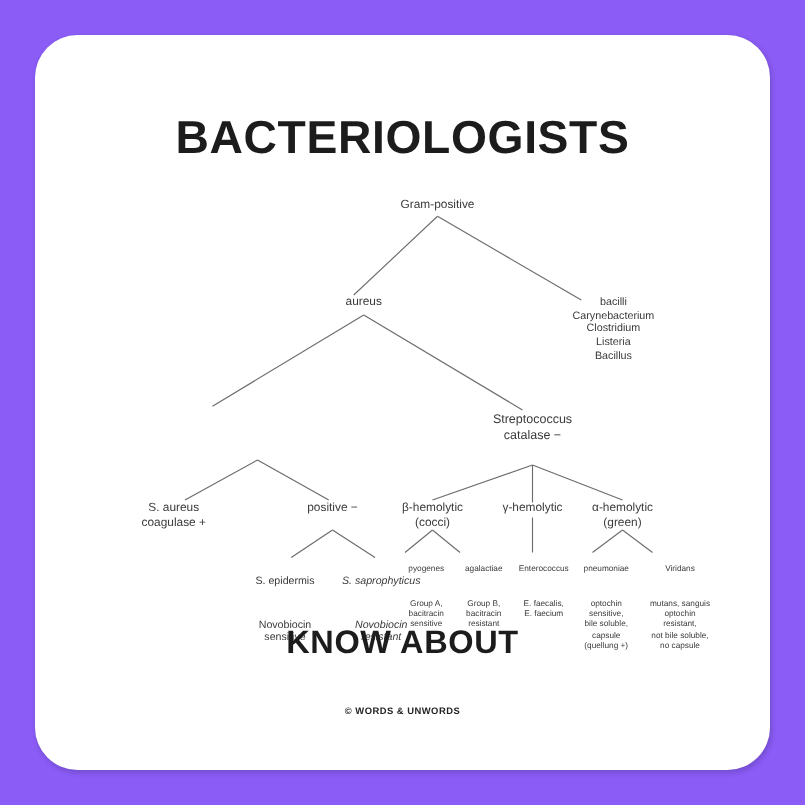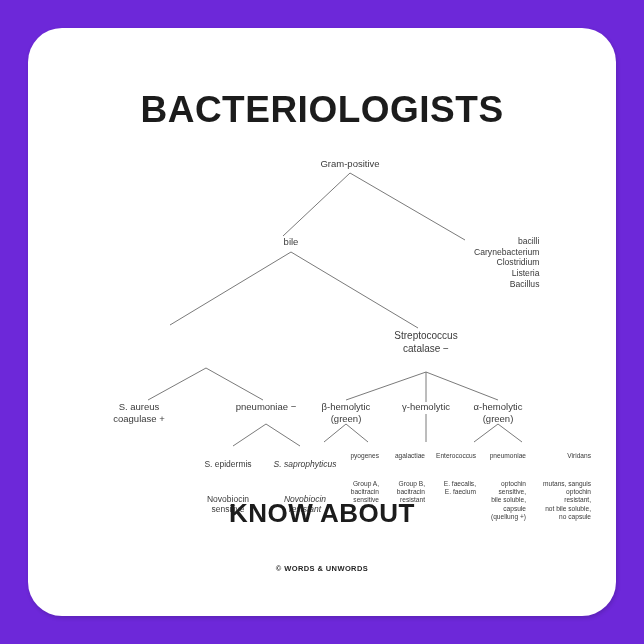--- a/index.html
+++ b/index.html
@@ -10,21 +10,21 @@
   body {
     width: 644px;
     height: 644px;
     font-family: "Liberation Sans", sans-serif;
     -webkit-font-smoothing: antialiased;
   }
   #page {
     position: relative;
     width: 644px;
     height: 644px;
-    background: #6d28d9;
+    background: #8b5cf6;
     overflow: hidden;
   }
   
   #sticker {
     position: absolute;
     left: 28px;
     top: 28px;
     width: 588px;
     height: 588px;
     background: #ffffff;
@@ -84,21 +84,21 @@
     left: 0;
     top: 0;
   }
   .node {
     position: absolute;
     color: #3a3a3a;
     line-height: 1.25;
     white-space: pre-line;
   }
   .node.center { text-align: center; transform: translateX(-50%); }
-  .node.left   { text-align: right; margin-left: 16px; }
+  .node.left   { text-align: center; }
 
   .sz-root   { font-size: 9.5px; }
   .sz-l2     { font-size: 9.5px; }
   .sz-l3     { font-size: 10px; }
   .sz-l4     { font-size: 9.5px; }
   .sz-l5     { font-size: 8.5px; }
   .sz-leaf   { font-size: 6.6px; }
   .sz-bacilli{ font-size: 8.6px; }
 
   .node .sub { display: block; }
@@ -140,53 +140,53 @@
 
             <path d="M398,386 L398,414"></path>
 
             <path d="M470,396 L446,414"></path>
             <path d="M470,396 L494,414"></path>
           </g>
         </svg>
 
         <div class="node center sz-root" style="left:322px; top:130px;">Gram-positive</div>
 
-        <div class="node center sz-l2" style="left:263px; top:208px;">bile</div>
+        <div class="node center sz-l2" style="left:263px; top:208px;">aureus</div>
 
         <div class="node left sz-bacilli" style="left:430px; top:208px;">bacilli
 Carynebacterium
 Clostridium
 Listeria
 Bacillus</div>
 
 
         <div class="node center sz-l3" style="left:398px; top:302px;">Streptococcus
 catalase −</div>
 
         <div class="node center sz-l4" style="left:111px; top:373px;">S. aureus
 coagulase +</div>
 
-        <div class="node center sz-l4" style="left:238px; top:373px;">pneumoniae −</div>
+        <div class="node center sz-l4" style="left:238px; top:373px;">positive −</div>
 
         <div class="node center sz-l5" style="left:200px; top:420px;">
           <span class="sub">S. epidermis</span>
           <span class="spacer"></span>
           <span class="sub">Novobiocin
 sensitive</span>
         </div>
 
         <div class="node center sz-l5" style="left:277px; top:420px;font-style:italic;">
           <span class="sub">S. saprophyticus</span>
           <span class="spacer"></span>
           <span class="sub">Novobiocin
 resistant</span>
         </div>
 
         <div class="node center sz-l4" style="left:318px; top:373px;">β-hemolytic
-(green)</div>
+(cocci)</div>
 
         <div class="node center sz-l4" style="left:398px; top:373px;">γ-hemolytic</div>
 
         <div class="node center sz-l4" style="left:470px; top:373px;">α-hemolytic
 (green)</div>
 
         <div class="node left sz-leaf" style="left:291px; top:416px; width:44px;">
           <span class="sub">pyogenes</span>
           <span class="spacer"></span>
           <span class="sub">Group A,

